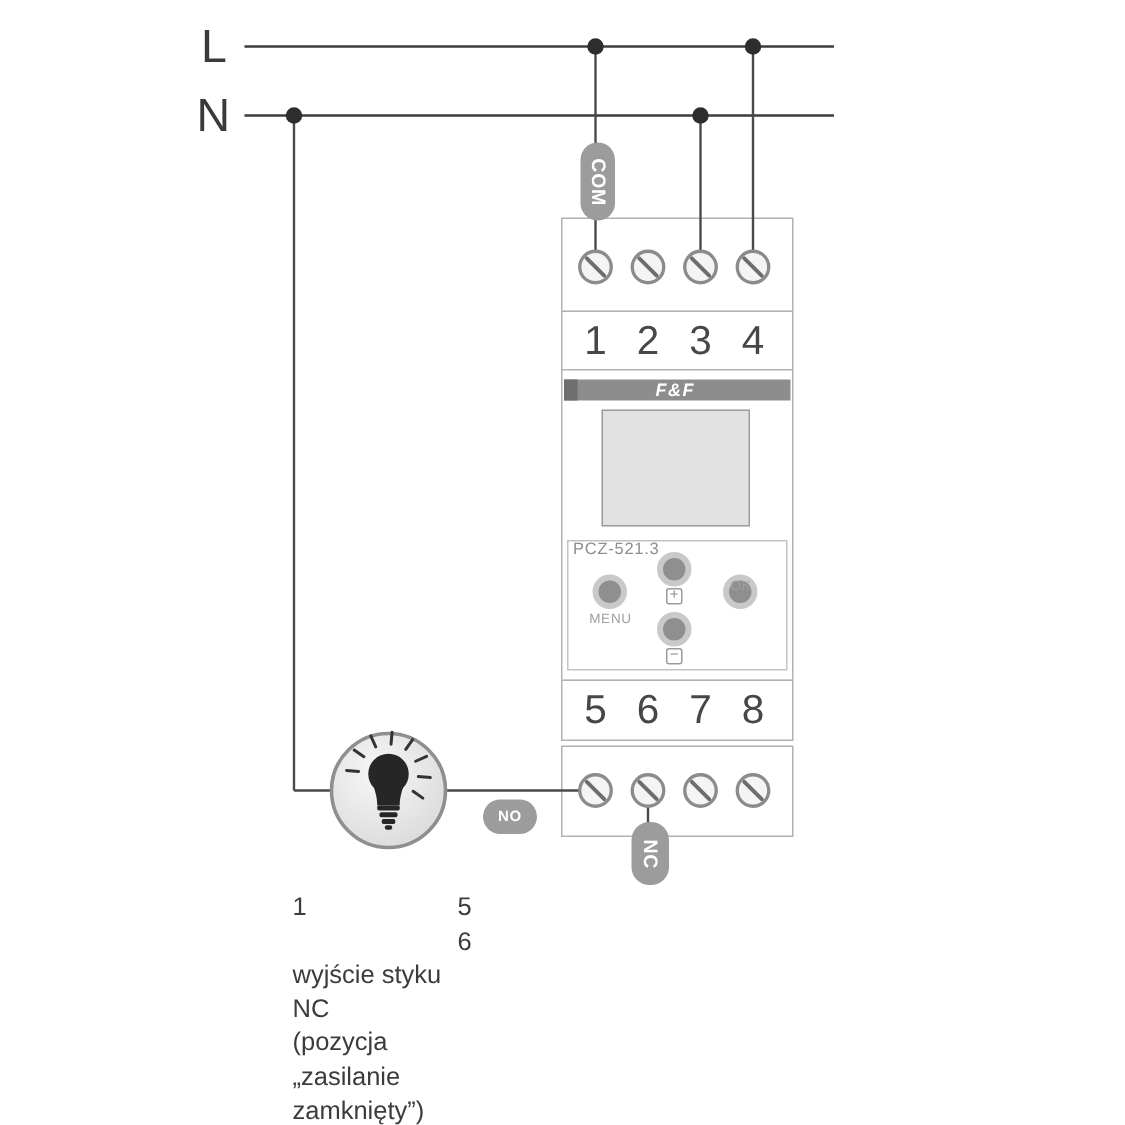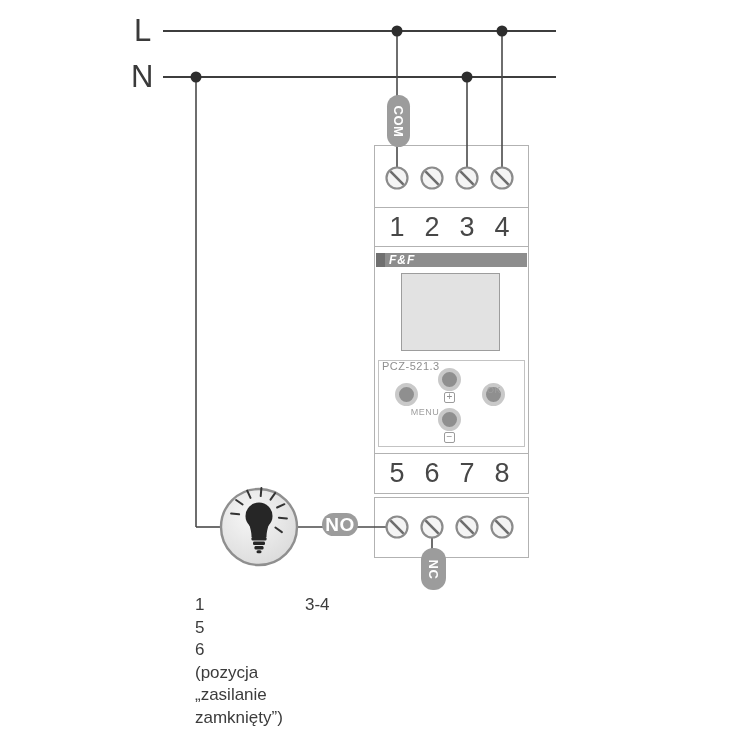--- a/index.html
+++ b/index.html
@@ -41,21 +41,21 @@
   .btn-label{position:absolute;font-size:9px;color:#9e9e9e;letter-spacing:.5px;text-align:center;}
   #menu-label{left:391px;top:407px;width:32px;}
   #ok-label{left:483px;top:385px;width:22px;}
   
   .digit{position:absolute;width:30px;text-align:center;font-size:27px;color:#474747;}
   
   .badge{position:absolute;background:#9c9c9c;color:#fff;font-weight:bold;
          display:flex;align-items:center;justify-content:center;}
   #badge-com{left:387px;top:95px;width:23px;height:52px;border-radius:12px;}
   #badge-nc{left:421px;top:548px;width:25px;height:42px;border-radius:12px;}
-  #badge-no{left:322px;top:513px;width:36px;height:23px;border-radius:12px;font-size:19px;letter-spacing:.5px;}
+  #badge-no{left:322px;top:533px;width:36px;height:23px;border-radius:12px;font-size:10px;letter-spacing:.5px;}
   .vtext{transform:rotate(90deg);font-size:13px;letter-spacing:.5px;white-space:nowrap;}
   
   #wires{position:absolute;left:0;top:0;z-index:2;pointer-events:none;}
   .layer1{z-index:1;} .layer3{z-index:3;}
   
   #legend{position:absolute;left:195px;top:594px;display:grid;grid-template-columns:110px auto;
           font-size:17px;line-height:22.6px;color:#3c3c3c;}
 </style>
 </head>
 <body>
@@ -155,50 +155,50 @@
   <div class="badge layer3" id="badge-com" style="position:absolute;z-index:3;">
     <span class="vtext">COM</span>
   </div>
   <div class="badge layer3" id="badge-no" style="position:absolute;z-index:3;">
     <span>NO</span>
   </div>
   <div class="badge layer3" id="badge-nc" style="position:absolute;z-index:3;">
     <span class="vtext">NC</span>
   </div>
 
-  <div id="logo-bar" class="layer3" style="z-index:3;">
+  <div id="logo-bar" class="layer3" style="z-index:3;gap:48px;">
     <span id="logo-block"></span>
     <span id="brand-text">F&amp;F</span>
   </div>
 
   <div id="lcd" class="layer3" style="z-index:3;"></div>
 
   <div id="control-panel" class="layer3" style="z-index:3;"></div>
   <div id="model-label" style="z-index:4;">PCZ-521.3</div>
   <div class="round-btn" id="btn-plus" style="z-index:4;"></div>
   <div class="round-btn" id="btn-minus" style="z-index:4;"></div>
   <div class="round-btn" id="btn-menu" style="z-index:4;"></div>
   <div class="round-btn" id="btn-ok" style="z-index:4;"></div>
   <div class="sym" id="sym-plus" style="z-index:4;">+</div>
   <div class="sym" id="sym-minus" style="z-index:4;">−</div>
-  <div class="btn-label" id="menu-label" style="z-index:4;margin-left:18px;">MENU</div>
+  <div class="btn-label" id="menu-label" style="z-index:4;">MENU</div>
   <div class="btn-label" id="ok-label" style="z-index:4;">OK</div>
 
   <span class="digit" style="left:382px;top:212px;z-index:3;">1</span>
   <span class="digit" style="left:417px;top:212px;z-index:3;">2</span>
   <span class="digit" style="left:452px;top:212px;z-index:3;">3</span>
   <span class="digit" style="left:487px;top:212px;z-index:3;">4</span>
   <span class="digit" style="left:382px;top:458px;z-index:3;">5</span>
   <span class="digit" style="left:417px;top:458px;z-index:3;">6</span>
   <span class="digit" style="left:452px;top:458px;z-index:3;">7</span>
   <span class="digit" style="left:487px;top:458px;z-index:3;">8</span>
 
   <div id="legend">
     <span>1</span>
-    <span>3-4</span>
     <span>5</span>
     <span></span>
     <span>6</span>
+    <span>wyjście styku NC</span>
     <span></span>
     <span>(pozycja „zasilanie zamknięty”)</span>
   </div>
 
 </div>
 
 </body></html>

